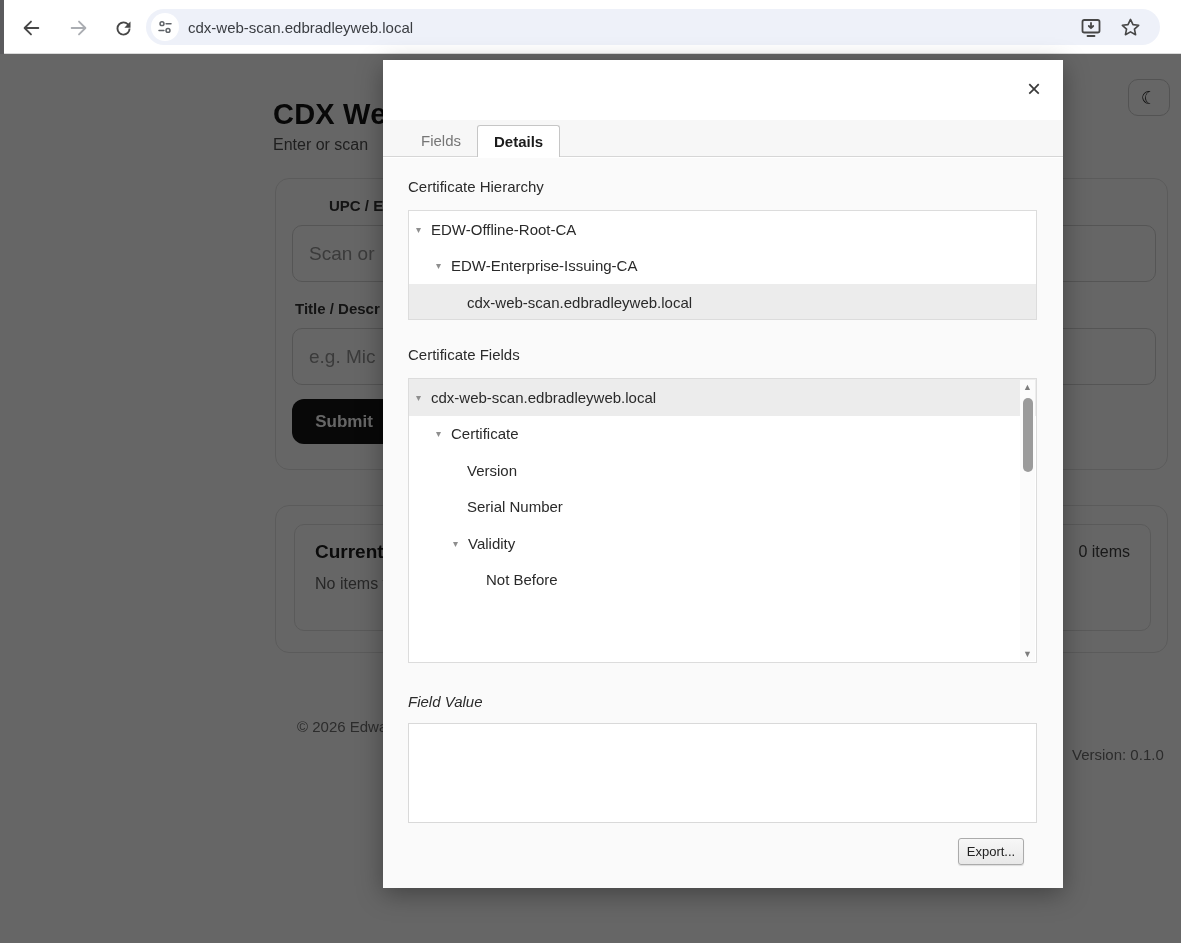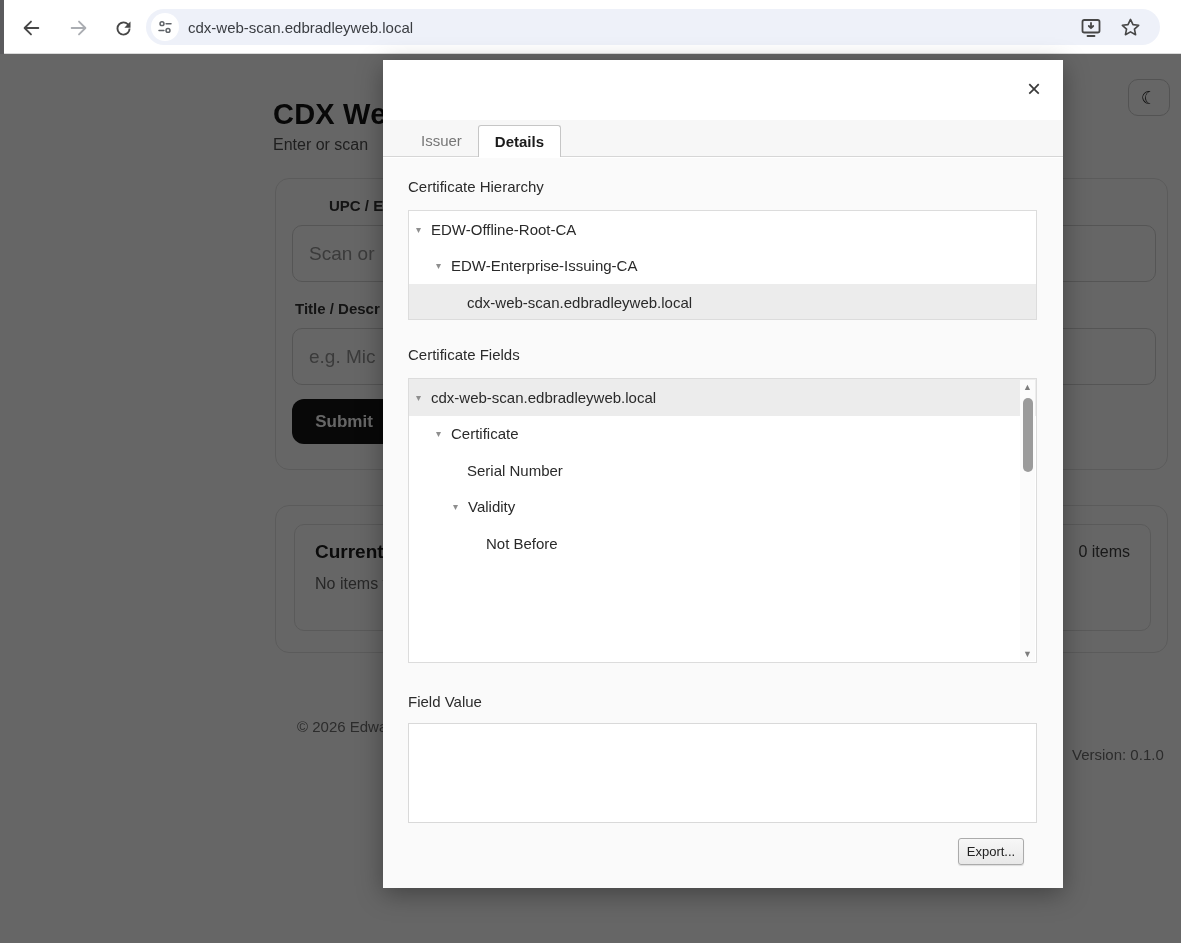--- a/index.html
+++ b/index.html
@@ -168,21 +168,21 @@
     </div>
   </div>
 </div>
 
 <div class="dialog">
   <div class="dlg-close">
     <span>×</span>
   </div>
 
   <div class="tabstrip">
-    <div class="tab inactive">Issuer</div>
+    <div class="tab inactive">Fields</div>
     <div class="tab active">Details</div>
   </div>
 
   <div class="dlg-body">
     <div class="sec-label" style="top:20px;">Certificate Hierarchy</div>
 
     <div class="treebox hier-box">
       <div class="trow hrow p0">
         <span class="caret">▾</span>
         <span>EDW-Offline-Root-CA</span>
@@ -199,37 +199,40 @@
     <div class="sec-label" style="top:188px;">Certificate Fields</div>
 
     <div class="treebox fields-box">
       <div class="trow frow p0 sel">
         <span class="caret">▾</span>
         <span>cdx-web-scan.edbradleyweb.local</span>
       </div>
       <div class="trow frow p1">
         <span class="caret">▾</span>
         <span>Certificate</span>
+      </div>
+      <div class="trow frow p2">
+        <span>Version</span>
       </div>
       <div class="trow frow p2">
         <span>Serial Number</span>
       </div>
       <div class="trow frow p2c">
         <span class="caret">▾</span>
         <span>Validity</span>
       </div>
       <div class="trow frow p3">
         <span>Not Before</span>
       </div>
 
       <div class="vscroll">
         <span class="scr-arrow">▲</span>
         <span class="scr-thumb"></span>
         <span class="scr-arrow scr-down">▼</span>
       </div>
     </div>
 
-    <div class="sec-label" style="top:535px;">Field Value</div>
+    <div class="sec-label" style="top:535px;font-style:italic;">Field Value</div>
     <textarea class="fieldval" readonly="" style=""></textarea>
 
     <button class="export-btn">Export...</button>
   </div>
 </div>
 
 </body></html>

